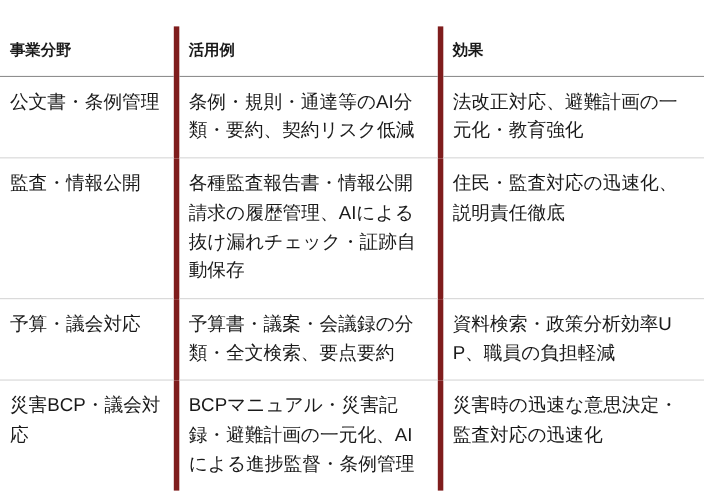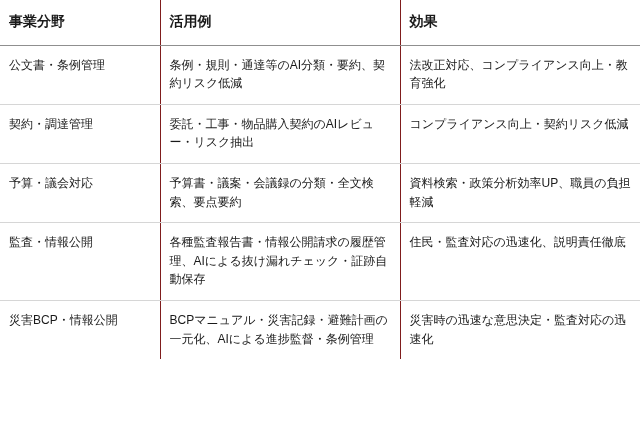--- a/index.html
+++ b/index.html
@@ -11,45 +11,46 @@
     width: 640px;
     height: 447px;
     font-family: "Liberation Sans", "DejaVu Sans", sans-serif;
     color: #1a1a1a;
     overflow: hidden;
   }
   .table-wrap {
     width: 584px;
     box-sizing: border-box;
     padding: 0;
+    margin-top: 24px;
   }
   table.main-table {
     width: 640px;
     border-collapse: collapse;
     table-layout: fixed;
   }
   table.main-table col.c0 { width: 160px; }
   table.main-table col.c1 { width: 240px; }
   table.main-table col.c2 { width: 240px; }
 
   table.main-table th,
   table.main-table td {
     vertical-align: top;
     text-align: left;
     padding: 10px 9px 11px 9px;
-    font-size: 12px;
+    font-size: 17px;
     line-height: 1.55;
     font-weight: normal;
     box-sizing: border-box;
     border: 0;
   }
   
   table.main-table th.sep,
   table.main-table td.sep {
-    border-left: 1px solid #7f1d1d;
+    border-left: 5px solid #7f1d1d;
   }
   
   table.main-table thead th {
     font-weight: bold;
     font-size: 14px;
     padding-top: 11px;
     padding-bottom: 12px;
     border-bottom: 1px solid #8f8f8f;
   }
   table.main-table tbody tr td {
@@ -89,59 +90,48 @@
     </thead>
     <tbody>
       <tr>
         <td>
           <span class="cell-text">公文書・条例管理</span>
         </td>
         <td class="sep">
           <span class="cell-text">条例・規則・通達等のAI分類・要約、契約リスク低減</span>
         </td>
         <td class="sep">
-          <span class="cell-text">法改正対応、コンプライアンス向上・教育強化</span>
+          <span class="cell-text">法改正対応、避難計画の一元化・教育強化</span>
         </td>
       </tr>
       <tr>
         <td>
-          <span class="cell-text">契約・調達管理</span>
+          <span class="cell-text">監査・情報公開</span>
         </td>
         <td class="sep">
-          <span class="cell-text">委託・工事・物品購入契約のAIレビュー・リスク抽出</span>
+          <span class="cell-text">各種監査報告書・情報公開請求の履歴管理、AIによる抜け漏れチェック・証跡自動保存</span>
         </td>
         <td class="sep">
-          <span class="cell-text">コンプライアンス向上・契約リスク低減</span>
+          <span class="cell-text">住民・監査対応の迅速化、説明責任徹底</span>
         </td>
       </tr>
       <tr>
         <td>
           <span class="cell-text">予算・議会対応</span>
         </td>
         <td class="sep">
           <span class="cell-text">予算書・議案・会議録の分類・全文検索、要点要約</span>
         </td>
         <td class="sep">
           <span class="cell-text">資料検索・政策分析効率UP、職員の負担軽減</span>
         </td>
       </tr>
       <tr>
         <td>
-          <span class="cell-text">監査・情報公開</span>
-        </td>
-        <td class="sep">
-          <span class="cell-text">各種監査報告書・情報公開請求の履歴管理、AIによる抜け漏れチェック・証跡自動保存</span>
-        </td>
-        <td class="sep">
-          <span class="cell-text">住民・監査対応の迅速化、説明責任徹底</span>
-        </td>
-      </tr>
-      <tr>
-        <td>
-          <span class="cell-text">災害BCP・情報公開</span>
+          <span class="cell-text">災害BCP・議会対応</span>
         </td>
         <td class="sep">
           <span class="cell-text">BCPマニュアル・災害記録・避難計画の一元化、AIによる進捗監督・条例管理</span>
         </td>
         <td class="sep">
           <span class="cell-text">災害時の迅速な意思決定・監査対応の迅速化</span>
         </td>
       </tr>
     </tbody>
   </table>

